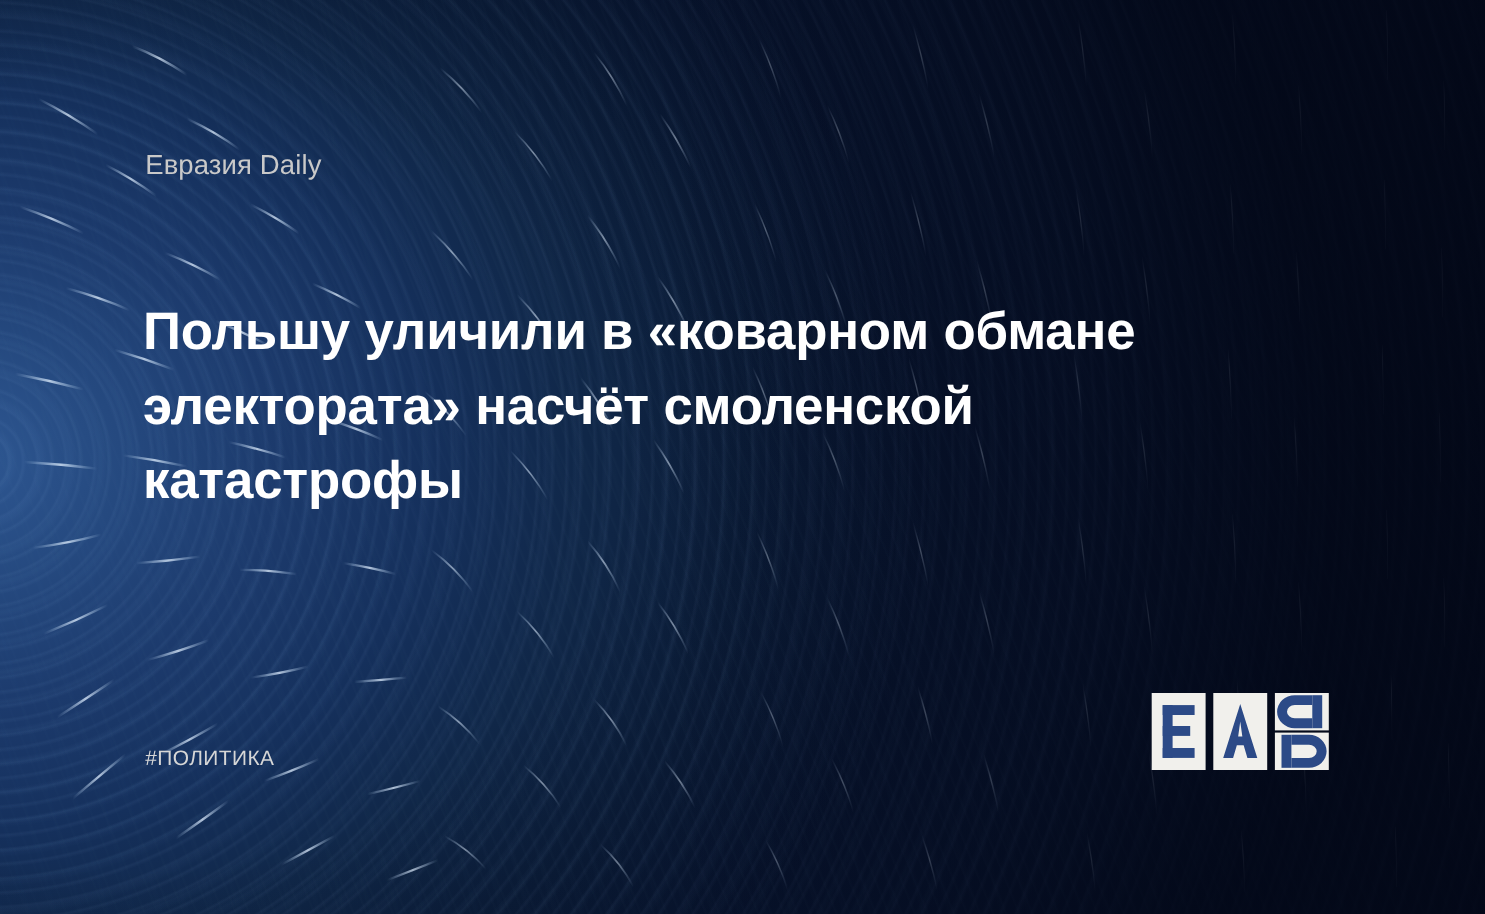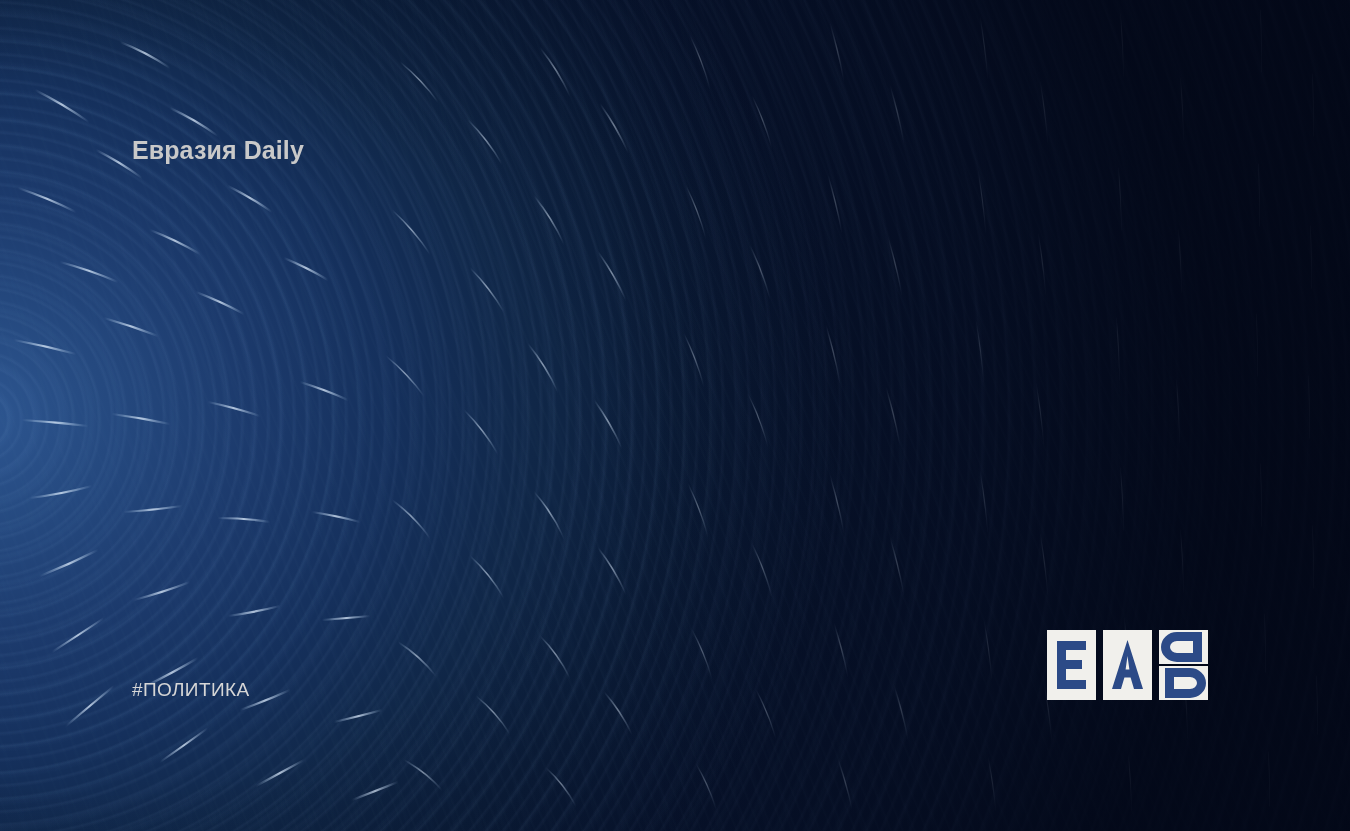--- a/index.html
+++ b/index.html
@@ -74,21 +74,21 @@
   
   #bg-specks { opacity: .9; mix-blend-mode: screen; }
   #bg-specks svg { display: block; width: 1350px; height: 831px; }
 
   
   #brand {
     position: absolute;
     left: 132px;
     top: 136px;
     font-size: 25px;
-    font-weight: 700;
+    font-weight: 400;
     letter-spacing: .1px;
     color: #c9c9c9;
     white-space: nowrap;
   }
 
   #headline {
     position: absolute;
     left: 130px;
     top: 268px;
     width: 1040px;
@@ -276,20 +276,21 @@
             <path d="M1316 676 q2 26 2 58"></path>
           <path d="M1268 752 q2 24 2 54"></path>
         </g>
       </g>
     </svg>
   </div>
   <div class="bg-layer" id="bg-vignette"></div>
 
   <div id="brand">Евразия Daily</div>
 
+  <h1 id="headline">Польшу уличили в «коварном обмане электората» насчёт смоленской катастрофы</h1>
 
   <div id="tag">#ПОЛИТИКА</div>
 
   <div id="ead-logo">
 
     <span class="ead-tile">
       <svg width="49" height="70" viewBox="0 0 49 70" xmlns="http://www.w3.org/2000/svg" aria-hidden="true">
         <g fill="#2c4a87">
           <rect x="10" y="11" width="9" height="48"></rect>
           <rect x="10" y="11" width="29" height="9"></rect>

